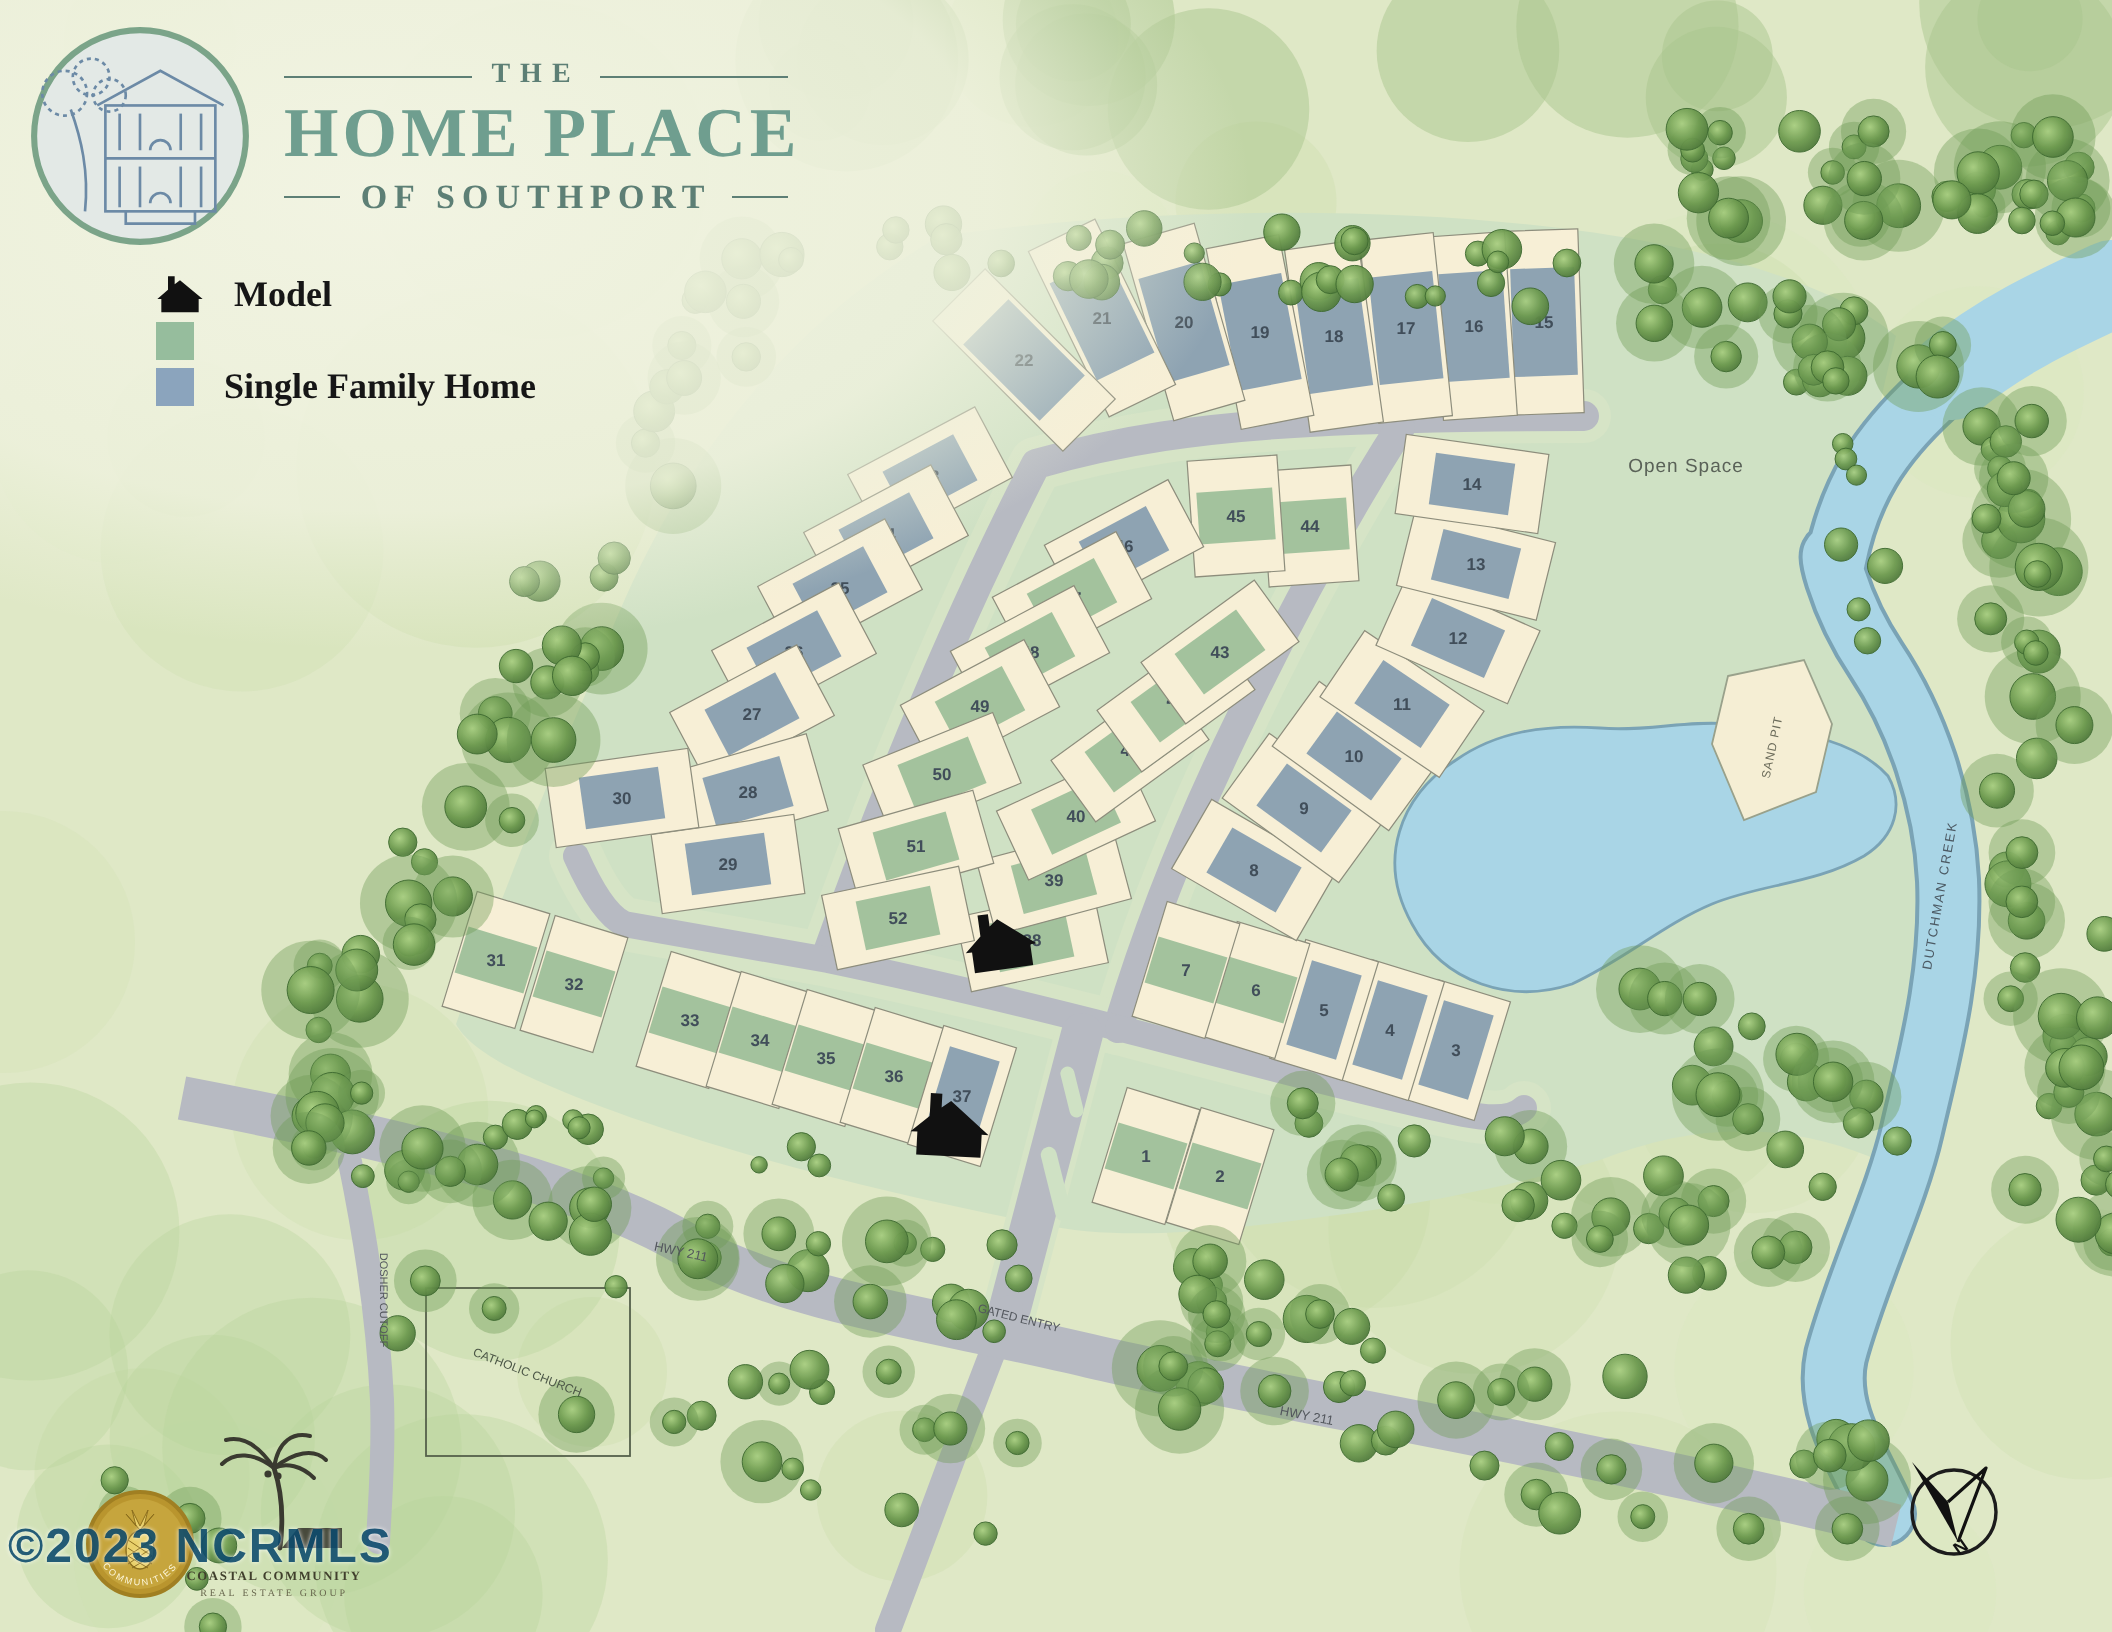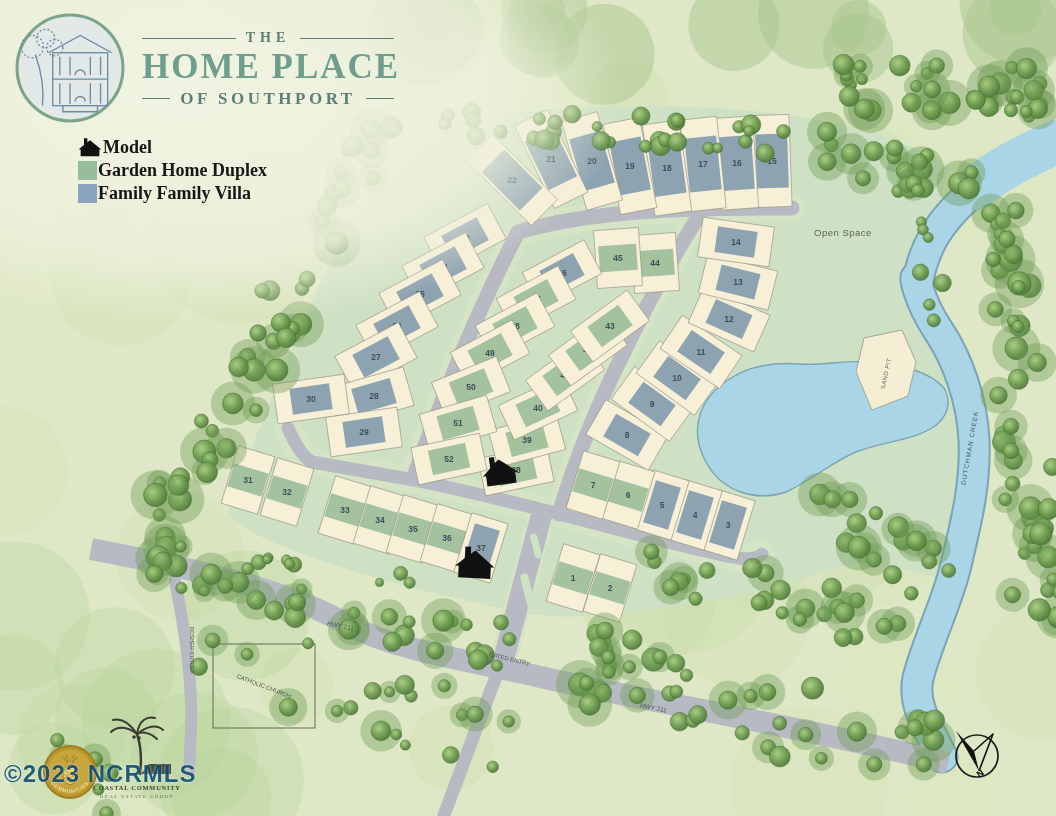--- a/index.html
+++ b/index.html
@@ -13,21 +13,21 @@
           font-family:"Liberation Serif",serif;color:#6f9e8f;}
   .tl-row{display:flex;align-items:center;justify-content:center;gap:10px;}
   .tl-line{flex:1;height:0;border-top:1.6px solid #5d7f75;}
   #title-the{font-size:14px;letter-spacing:5px;color:#5d7f75;font-weight:600;}
   #title-main{font-size:35px;font-weight:700;letter-spacing:2px;line-height:1.05;
               margin:3px 0 3px 0;color:#6f9e8f;white-space:nowrap;}
   #title-of{font-size:17px;letter-spacing:3.5px;color:#5d7f75;font-weight:600;}
   
   #legend{position:absolute;left:78px;top:136px;font-family:"Liberation Serif",serif;
           color:#161616;}
-  .lg-row{display:flex;align-items:center;gap:1px;height:23px;}
+  .lg-row{display:flex;align-items:center;gap:15px;height:23px;}
   .lg-label{font-size:18px;font-weight:600;}
   .lg-sw{width:19px;height:19px;display:inline-block;}
   
   #watermark{position:absolute;left:4px;top:760px;font-size:24px;font-weight:700;
              color:#0c4a6e;opacity:.88;letter-spacing:1px;text-shadow:0 0 2px #ffffff;}
 </style>
 </head>
 <body>
 
 <div id="stage">
@@ -1037,23 +1037,22 @@
 
 <div id="legend">
   <div class="lg-row">
     <svg width="24" height="23" viewBox="-18 -15 36 32">
       <path d="M 14,14 L 14,4 L 17,4 L 0,-10 L -4,-7 L -4,-13 L -9,-13 L -9,-3 L -17,4 L -14,4 L -14,14 Z" fill="#111"></path>
     </svg>
     <span class="lg-label">Model</span>
   </div>
   <div class="lg-row">
     <span class="lg-sw" style="background:#96bd9d"></span>
-    <span class="lg-label">Garden Home Duplex</span>
   </div>
   <div class="lg-row">
     <span class="lg-sw" style="background:#8ba4bd"></span>
-    <span class="lg-label">Family Family Villa</span>
+    <span class="lg-label">Single Family Home</span>
   </div>
 </div>
 
 <div id="watermark">©2023 NCRMLS</div>
 
 </div>
 
 </body></html>

